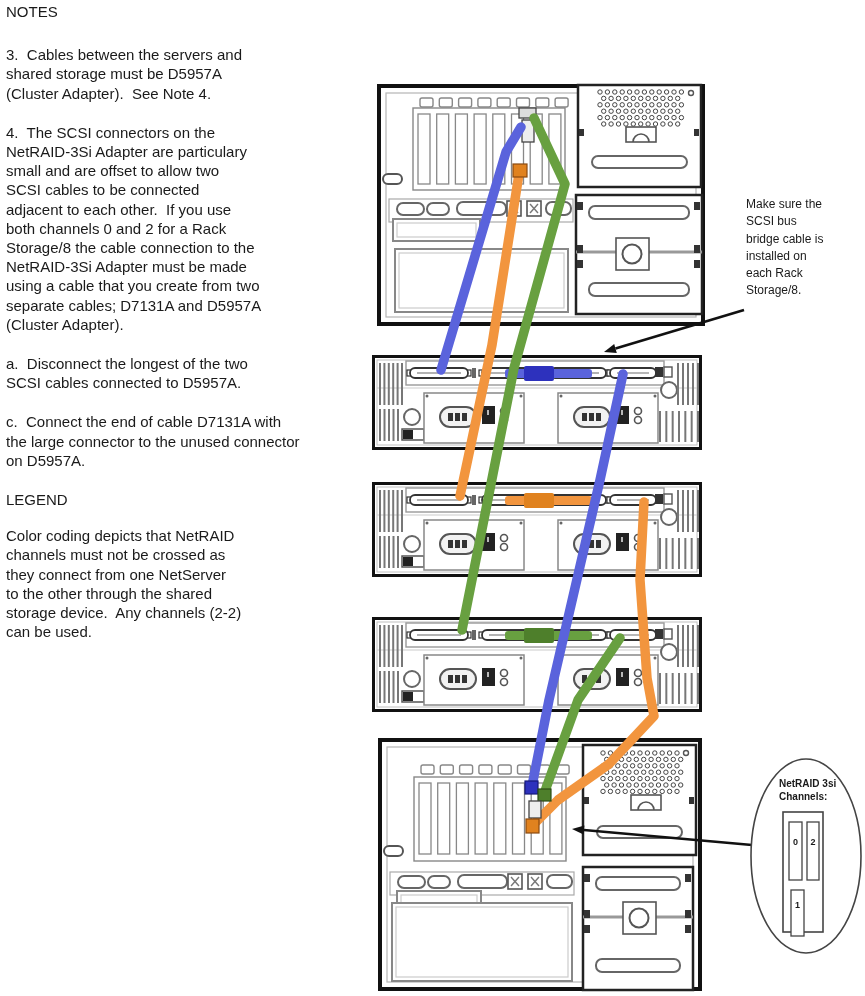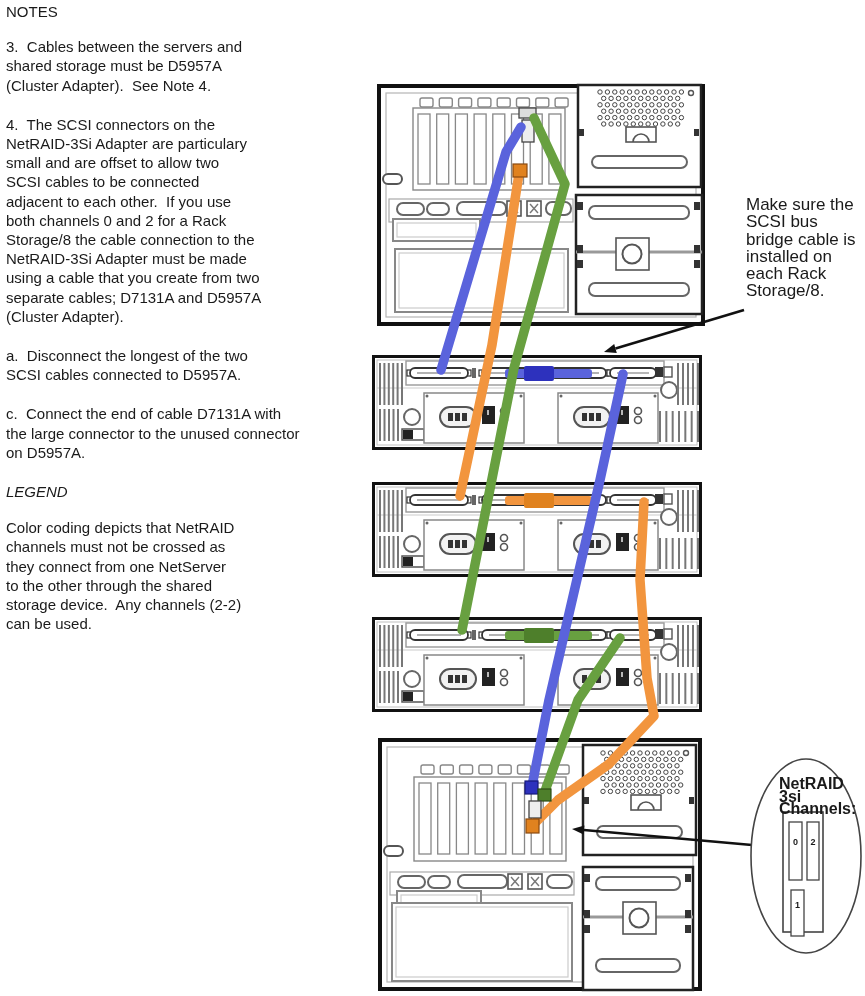--- a/index.html
+++ b/index.html
@@ -2,33 +2,33 @@
 <html><head>
 <meta charset="utf-8">
 <style>
   html,body{margin:0;padding:0;background:#fff;}
   body{width:865px;height:996px;position:relative;overflow:hidden;
        font-family:"Liberation Sans", sans-serif;color:#1a1a1a;}
   #page{position:absolute;inset:0;background:#fff;}
 
   
   .notes{position:absolute;left:6px;top:2px;width:356px;font-size:15px;line-height:19.2px;}
-  .h{white-space:pre-wrap;margin-bottom:16px;}
+  .h{white-space:pre-wrap;margin-bottom:24px;}
   .para{white-space:pre-wrap;margin-bottom:20px;}
-  .legend-h{margin-top:10px;margin-bottom:17px;font-style:italic;}
+  .legend-h{margin-top:10px;margin-bottom:17px;}
 
   
   #diagram{position:absolute;left:365px;top:80px;width:500px;height:916px;}
   #diagram svg{display:block;}
 
   
   .bridge-note{position:absolute;left:746px;top:196px;width:118px;
-               font-size:17px;line-height:17.3px;white-space:pre-wrap;}
+               font-size:12px;line-height:17.3px;white-space:pre-wrap;}
   .chan-title{position:absolute;left:779px;top:778px;width:74px;font-weight:bold;
-              font-size:16px;line-height:12.5px;white-space:pre-wrap;}
+              font-size:10px;line-height:12.5px;white-space:pre-wrap;}
   .chan-d{position:absolute;font-size:9px;font-weight:bold;text-align:center;}
   .d0{left:789px;top:837px;width:13px;}
   .d2{left:807px;top:837px;width:12px;}
   .d1{left:791px;top:900px;width:13px;}
 </style>
 </head>
 <body>
 
 <div id="page">
 

